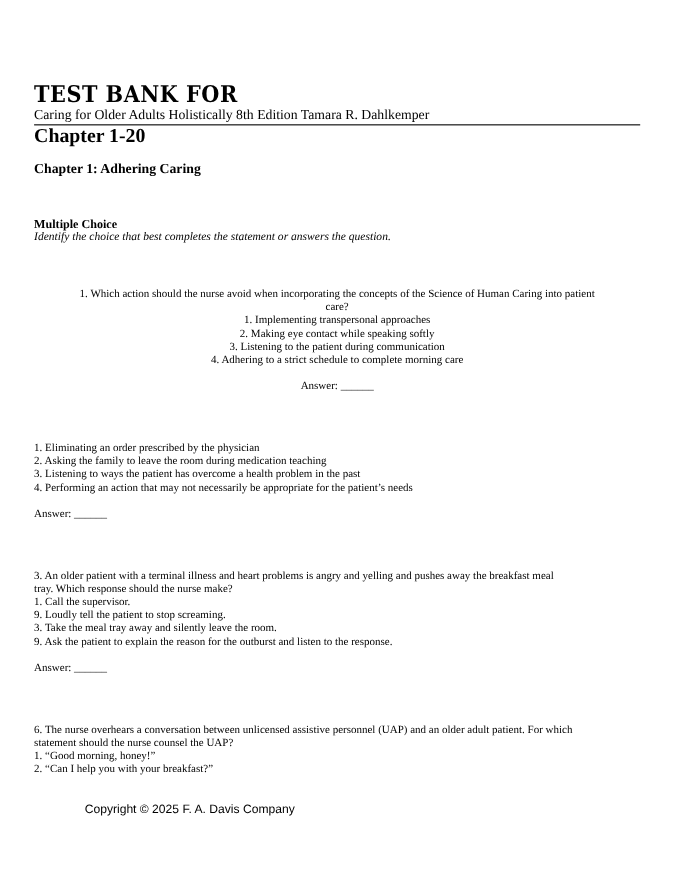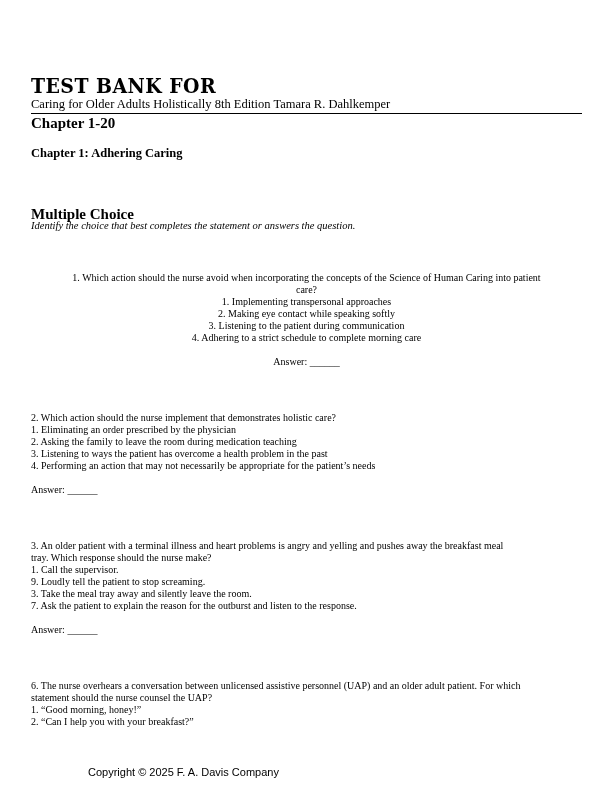--- a/index.html
+++ b/index.html
@@ -30,36 +30,36 @@
   }
   .subtitle {
     font-size: 12.5px;
     line-height: 15px;
     padding-bottom: 1px;
     border-bottom: 1.5px solid #000;
     white-space: pre;
   }
   .chapter-range {
     font-weight: bold;
-    font-size: 15px;
+    font-size: 18px;
     line-height: 14px;
     padding-top: 2px;
     white-space: pre;
   }
   .chapter-heading {
     font-weight: bold;
     font-size: 12.5px;
     line-height: 14px;
     margin-top: 16px;
     white-space: pre;
   }
   .mc-head {
-    margin-top: 48px;
+    margin-top: 38px;
     font-weight: bold;
-    font-size: 15px;
+    font-size: 11px;
     line-height: 12px;
     white-space: pre;
   }
   .mc-instr {
     font-style: italic;
     font-size: 10.5px;
     line-height: 12px;
     white-space: pre;
   }
   .question {
@@ -73,27 +73,26 @@
   }
   .qtext, .option {
     white-space: pre;
   }
   .answer {
     margin-top: 12px;
     white-space: pre;
   }
   .footer {
     position: absolute;
-    left: 88px;
+    left: 77px;
     top: 729px;
     font-family: "Liberation Sans", sans-serif;
     font-size: 11px;
     line-height: 14px;
     white-space: pre;
-    margin-top: 36px;
   }
 </style>
 </head>
 <body>
 
 <div class="page">
   <div class="doc-title">TEST BANK FOR</div>
   <div class="subtitle">Caring for Older Adults Holistically 8th Edition Tamara R. Dahlkemper</div>
   <div class="chapter-range">Chapter 1-20</div>
   <div class="chapter-heading">Chapter 1: Adhering Caring</div>
@@ -103,34 +102,33 @@
       <div class="question">
         <div class="qtext">1. Which action should the nurse avoid when incorporating the concepts of the Science of Human Caring into patient
 care?</div>
         <div class="option">1. Implementing transpersonal approaches</div>
         <div class="option">2. Making eye contact while speaking softly</div>
         <div class="option">3. Listening to the patient during communication</div>
         <div class="option">4. Adhering to a strict schedule to complete morning care</div>
         <div class="answer">Answer: ______</div>
       </div>
       <div class="question">
-        <div class="qtext">2. Which action should the nurse implement that demonstrates holistic care?</div>
         <div class="option">1. Eliminating an order prescribed by the physician</div>
         <div class="option">2. Asking the family to leave the room during medication teaching</div>
         <div class="option">3. Listening to ways the patient has overcome a health problem in the past</div>
         <div class="option">4. Performing an action that may not necessarily be appropriate for the patient’s needs</div>
         <div class="answer">Answer: ______</div>
       </div>
       <div class="question">
         <div class="qtext">3. An older patient with a terminal illness and heart problems is angry and yelling and pushes away the breakfast meal
 tray. Which response should the nurse make?</div>
         <div class="option">1. Call the supervisor.</div>
         <div class="option">9. Loudly tell the patient to stop screaming.</div>
         <div class="option">3. Take the meal tray away and silently leave the room.</div>
-        <div class="option">7. Ask the patient to explain the reason for the outburst and listen to the response.</div>
+        <div class="option">9. Ask the patient to explain the reason for the outburst and listen to the response.</div>
         <div class="answer">Answer: ______</div>
       </div>
       <div class="question">
         <div class="qtext">6. The nurse overhears a conversation between unlicensed assistive personnel (UAP) and an older adult patient. For which
 statement should the nurse counsel the UAP?</div>
         <div class="option">1. “Good morning, honey!”</div>
         <div class="option">2. “Can I help you with your breakfast?”</div>
       </div>
     </div>
 </div>

